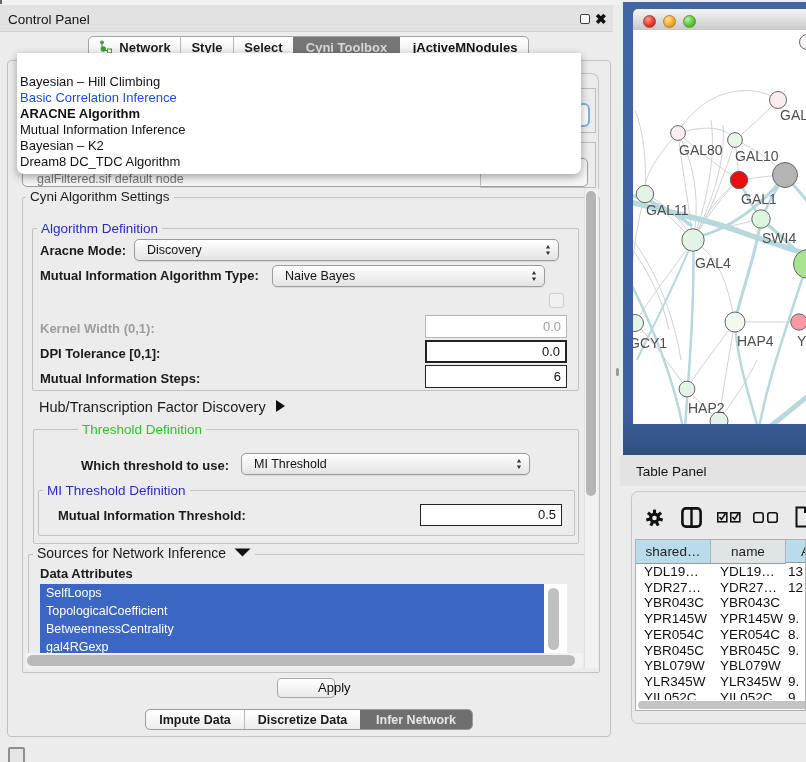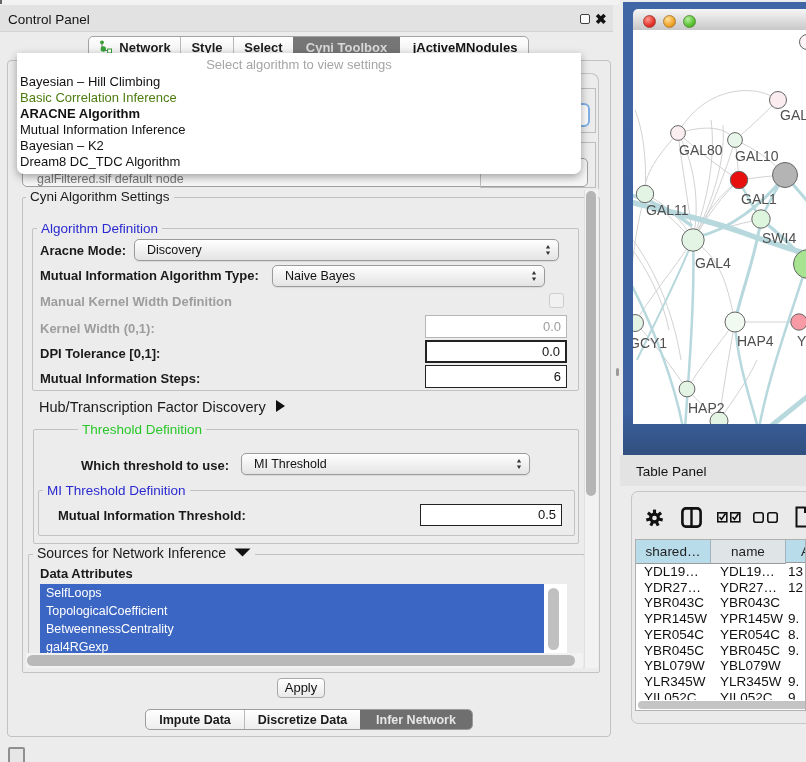--- a/index.html
+++ b/index.html
@@ -66,21 +66,20 @@
 </div>
 
 <div class="blab" style="left:40px;top:268px;">Mutual Information Algorithm Type:</div>
 <div class="combo" style="left:272px;top:265px;width:271px;height:20px;">
   <div class="ct">Naive Bayes</div>
   <svg class="carr" viewBox="0 0 7 14">
         <path d="M3.5 0 L6.5 5 L0.5 5 Z M3.5 14 L6.5 9 L0.5 9 Z" fill="#333"></path>
       </svg>
 </div>
 
-<div class="blab" style="left:40px;top:294px;color:#9d9d9d;">Manual Kernel Width Definition</div>
 <div class="abs" style="left:549px;top:293px;width:13px;height:13px;border:1px solid #cdcdcd;border-radius:3px;background:#f1f1f1;"></div>
 
 <div class="blab" style="left:40px;top:321px;color:#9d9d9d;">Kernel Width (0,1):</div>
 <div class="tfield" style="left:425px;top:315px;width:142px;height:23px;border:1px solid #b6b6b6;color:#9d9d9d;">0.0</div>
 
 <div class="blab" style="left:40px;top:346px;">DPI Tolerance [0,1]:</div>
 <div class="tfield" style="left:425px;top:340px;width:142px;height:23px;border:2px solid #222;line-height:19px;">0.0</div>
 
 <div class="blab" style="left:40px;top:371px;">Mutual Information Steps:</div>
 <div class="tfield" style="left:425px;top:365px;width:142px;height:23px;border:1px solid #222;">6</div>
@@ -119,40 +118,39 @@
   <div class="abs" style="left:6px;top:38px;font-size:12.5px;color:#fff;">BetweennessCentrality</div>
   <div class="abs" style="left:6px;top:56px;font-size:12.5px;color:#fff;">gal4RGexp</div>
   <div class="abs" style="left:508px;top:4px;width:11px;height:62px;border-radius:6px;background:#c0c0c0;"></div>
 </div>
 
 <div class="abs" style="left:26px;top:653px;width:557px;height:15px;background:#f2f2f2;"></div>
 <div class="abs" style="left:27px;top:655px;width:548px;height:11px;border-radius:6px;background:#b9b9b9;"></div>
 <div class="abs" style="left:584px;top:190px;width:13px;height:478px;background:#f2f2f2;border-left:1px solid #e0e0e0;"></div>
 <div class="abs" style="left:586px;top:191px;width:10px;height:305px;border-radius:6px;background:#b5b5b5;"></div>
 
-<div class="abs" style="left:277px;top:678px;width:48px;height:20px;border:1px solid #a8a8a8;border-radius:4px;background:linear-gradient(#ffffff,#e9e9e9);box-sizing:border-box;text-align:center;font-size:13px;color:#111;line-height:18px;">Apply</div>
+<div class="abs" style="left:277px;top:678px;width:58px;height:20px;border:1px solid #a8a8a8;border-radius:4px;background:linear-gradient(#ffffff,#e9e9e9);box-sizing:border-box;text-align:left;font-size:13px;color:#111;line-height:18px;padding-left:40px;">Apply</div>
 
 <div class="abs" style="left:145px;top:709px;width:328px;height:21px;border:1px solid #9c9c9c;border-radius:5px;background:linear-gradient(#ffffff,#ededed);overflow:hidden;box-sizing:border-box;">
   <div class="abs" style="left:98px;top:0;width:1px;height:21px;background:#b9b9b9;"></div>
   <div class="abs" style="left:214px;top:0;width:112px;height:21px;background:#6f6f6f;"></div>
   <div class="abs" style="left:0;top:3px;width:98px;text-align:center;font-size:12.5px;font-weight:bold;color:#1a1a1a;">Impute Data</div>
   <div class="abs" style="left:99px;top:3px;width:115px;text-align:center;font-size:12.5px;font-weight:bold;color:#1a1a1a;">Discretize Data</div>
   <div class="abs" style="left:214px;top:3px;width:112px;text-align:center;font-size:12.5px;font-weight:bold;color:#e6e6e6;">Infer Network</div>
 </div>
 
 <div class="abs" style="left:8px;top:747px;width:13px;height:18px;border:2px solid #8f8f8f;border-radius:2px;background:#e6e6e6;"></div>
 
 <div class="abs" style="left:400px;top:73px;width:198px;height:115px;border-top:1px solid #c4c4c4;border-right:1px solid #c4c4c4;border-radius:0 8px 0 0;"></div>
 <div class="abs" style="left:480px;top:88px;width:114px;height:43px;border:1px solid #bdbdbd;"></div>
 <div class="abs" style="left:480px;top:142px;width:114px;height:44px;border:1px solid #bdbdbd;"></div>
 
 <div class="abs" style="left:17px;top:53px;width:564px;height:121px;background:#fff;border-radius:0 0 7px 7px;box-shadow:0 3px 8px rgba(0,0,0,0.35);">
-  <div class="abs" style="left:0;top:4px;width:564px;text-align:center;font-size:13px;color:#a5a5a5;">Select algorithm to view settings</div>
   <div class="abs" style="left:3px;top:21px;font-size:13px;color:#111;">Bayesian – Hill Climbing</div>
-  <div class="abs" style="left:3px;top:37px;font-size:13px;color:#4d7c0f;">Basic Correlation Inference</div>
+  <div class="abs" style="left:3px;top:37px;font-size:13px;color:#1d4ed8;">Basic Correlation Inference</div>
   <div class="abs" style="left:3px;top:53px;font-size:13px;font-weight:bold;color:#111;">ARACNE Algorithm</div>
   <div class="abs" style="left:3px;top:69px;font-size:13px;color:#111;">Mutual Information Inference</div>
   <div class="abs" style="left:3px;top:85px;font-size:13px;color:#111;">Bayesian – K2</div>
   <div class="abs" style="left:3px;top:101px;font-size:13px;color:#111;">Dream8 DC_TDC Algorithm</div>
 </div>
 
 <div class="abs" style="left:616px;top:368px;width:3px;height:8px;background:#9a9a9a;border-radius:2px;"></div>
 
 <div class="abs" style="left:623px;top:2px;width:183px;height:453px;background:linear-gradient(#4066a5,#3c60a0 90%,#31507f);"></div>
 <div class="abs" style="left:633px;top:9px;width:173px;height:21px;background:linear-gradient(#f6f6f6,#c8c8c8);border-bottom:1px solid #888;border-radius:5px 0 0 0;"></div>

